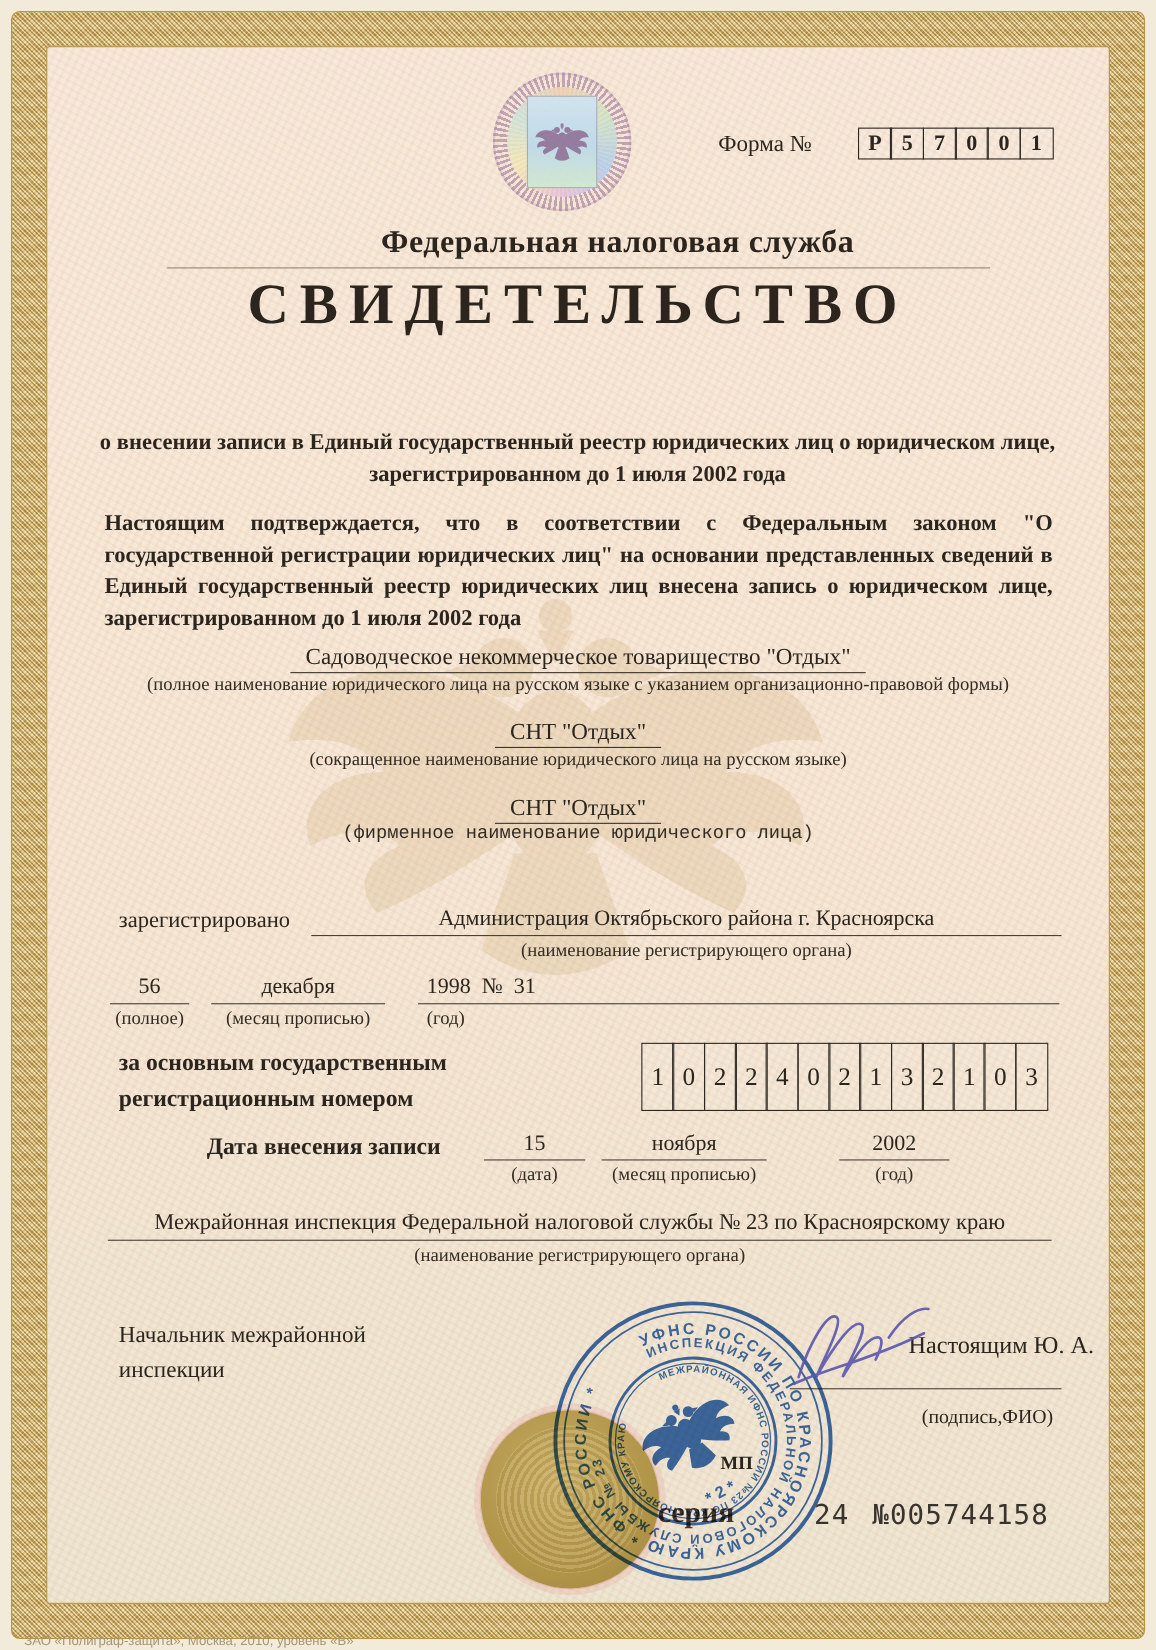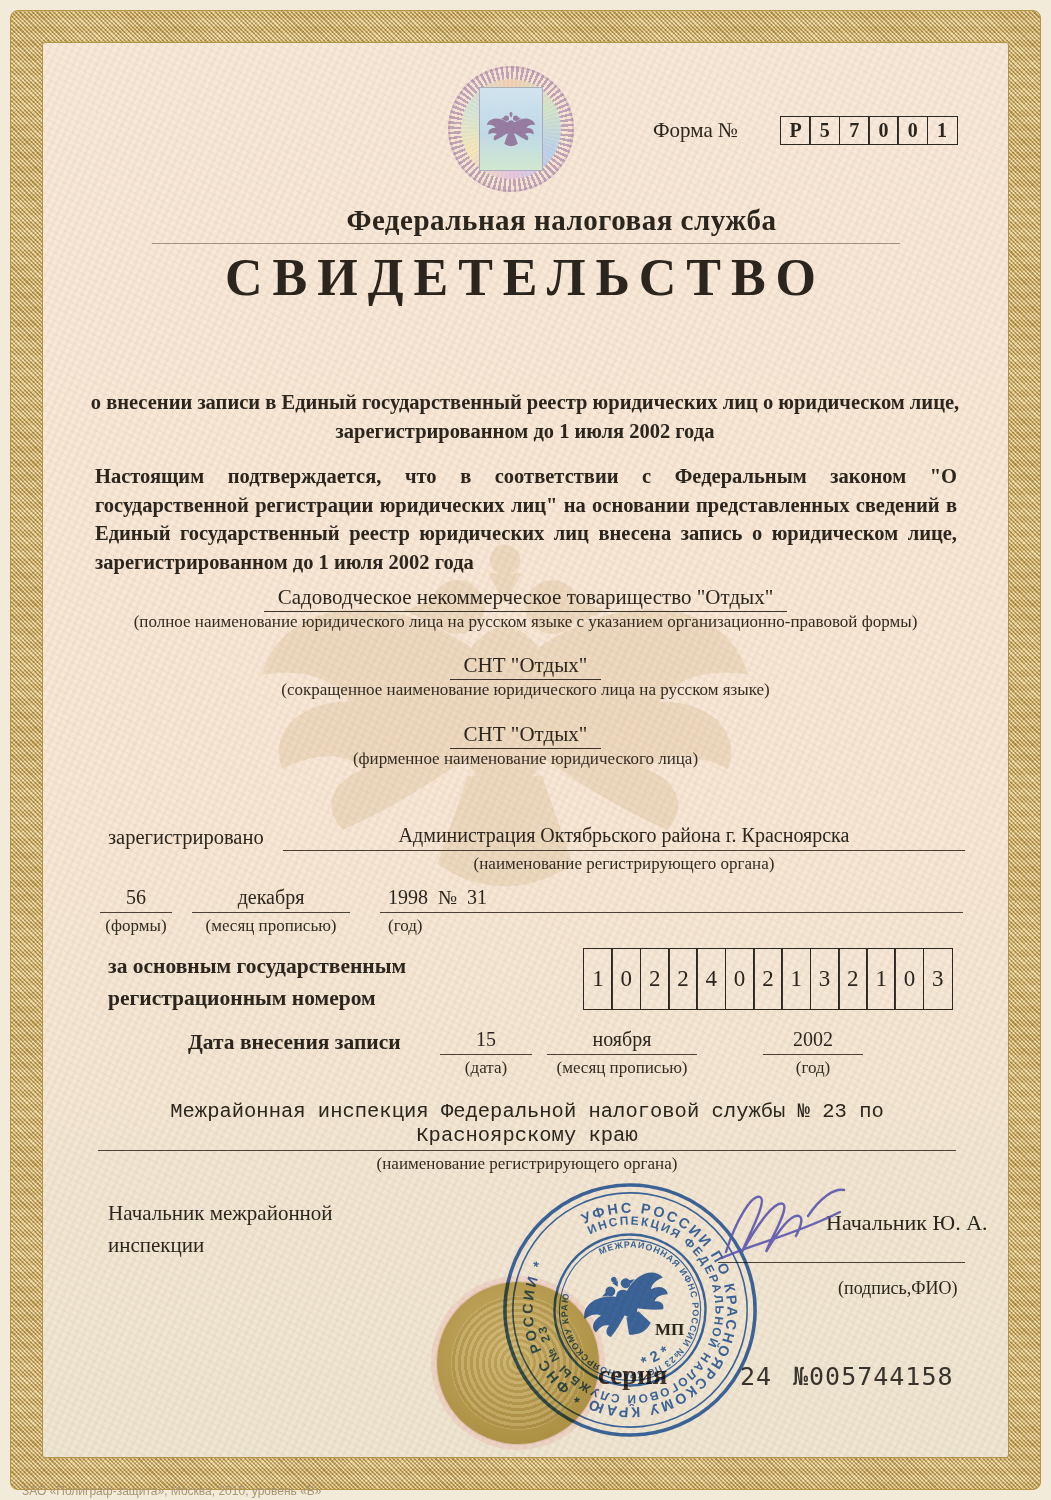--- a/index.html
+++ b/index.html
@@ -130,33 +130,33 @@
       <use href="#eagle" fill="currentColor"></use>
     </svg>
 
   <div class="abs cap" style="left:0; width:1051px; top:612px;">(полное наименование юридического лица на русском языке с указанием организационно-правовой формы)</div>
   <div class="abs ctr" style="left:0; width:1051px; top:585px; font-size:21px;"><span class="uline">Садоводческое некоммерческое товарищество "Отдых"</span></div>
 
   <div class="abs ctr" style="left:0; width:1051px; top:653px; font-size:21px;"><span class="uline">СНТ "Отдых"</span></div>
   <div class="abs cap" style="left:0; width:1051px; top:680px;">(сокращенное наименование юридического лица на русском языке)</div>
 
   <div class="abs ctr" style="left:0; width:1051px; top:722px; font-size:21px;"><span class="uline">СНТ "Отдых"</span></div>
-  <div class="abs cap" style="left:0; width:1051px; top:749px;">(фирменное наименование юридического лица)</div>
+  <div class="abs cap" style="left:0; width:1051px; top:749px;font-family:Liberation Mono, monospace;">(фирменное наименование юридического лица)</div>
 
   <div class="abs" style="left:108px; top:826px; font-size:20.5px;">зарегистрировано</div>
   <div class="abs field" style="left:283px; top:824px; width:682px;">
     <div class="value">Администрация Октябрьского района г. Красноярска</div>
     <div class="rule"></div>
     <div class="cap">(наименование регистрирующего органа)</div>
   </div>
 
   <div class="abs field" style="left:100px; top:886px; width:72px;">
     <div class="value">56</div>
     <div class="rule"></div>
-    <div class="cap">(формы)</div>
+    <div class="cap">(полное)</div>
   </div>
   <div class="abs field" style="left:192px; top:886px; width:158px;">
     <div class="value">декабря</div>
     <div class="rule"></div>
     <div class="cap">(месяц прописью)</div>
   </div>
   <div class="abs field" style="left:380px; top:886px; width:583px;">
     <div class="value" style="text-align:left; padding-left:8px; white-space:pre;">1998  №  31</div>
     <div class="rule"></div>
     <div class="cap" style="text-align:left; padding-left:8px;">(год)</div>
@@ -190,21 +190,21 @@
     <div class="rule"></div>
     <div class="cap">(месяц прописью)</div>
   </div>
   <div class="abs field" style="left:763px; top:1028px; width:100px;">
     <div class="value">2002</div>
     <div class="rule"></div>
     <div class="cap">(год)</div>
   </div>
 
   <div class="abs field" style="left:98px; top:1100px; width:858px;">
-    <div class="value" style="font-size:20.5px;font-family:Liberation Mono, monospace;">Межрайонная инспекция Федеральной налоговой службы № 23 по Красноярскому краю</div>
+    <div class="value" style="font-size:20.5px;">Межрайонная инспекция Федеральной налоговой службы № 23 по Красноярскому краю</div>
     <div class="rule"></div>
     <div class="cap">(наименование регистрирующего органа)</div>
   </div>
 
   <div class="abs" style="left:108px; top:1198px; width:250px; font-size:21px; line-height:1.5;">Начальник межрайонной инспекции</div>
 
   <div class="seal"></div>
 
   <div class="abs b" style="left:624px; top:1320px; font-size:17px; z-index:5;margin-left:31px;">МП</div>
 
@@ -228,17 +228,17 @@
       <text font-size="9" letter-spacing="1"><textPath href="#rp3">МЕЖРАЙОННАЯ  ИФНС РОССИИ №23 ПО КРАСНОЯРСКОМУ КРАЮ</textPath></text>
       <use href="#eagle" fill="#3064b4" transform="translate(0,-6) scale(0.62)"></use>
       <text x="0" y="58" text-anchor="middle" font-size="15">* 2 *</text>
     </g>
   </svg>
 
   <svg class="sig" viewBox="0 0 150 95">
     <path d="M14,70 C24,38 40,12 48,15 C56,18 36,55 30,70 C48,38 64,18 71,22 C78,26 58,58 54,70 C68,46 80,32 87,34 C92,36 88,46 84,54 M10,76 C40,62 80,54 128,30 M96,34 C108,16 122,6 132,8" fill="none" stroke="#5a55ae" stroke-width="2.4" stroke-linecap="round" opacity=".9"></path>
   </svg>
   <div class="abs rule" style="left:718px; top:1262px; width:247px; z-index:4;"></div>
-  <div class="abs" style="left:826px; top:1210px; font-size:22px; z-index:4;">Начальник Ю. А.</div>
+  <div class="abs" style="left:826px; top:1210px; font-size:22px; z-index:4;">Настоящим Ю. А.</div>
   <div class="abs" style="left:838px; top:1278px; font-size:18px; z-index:4;">(подпись,ФИО)</div>
 
   <div class="printer">ЗАО «Полиграф-защита», Москва, 2010, уровень «В»</div>
 </div>
 
 </body></html>

